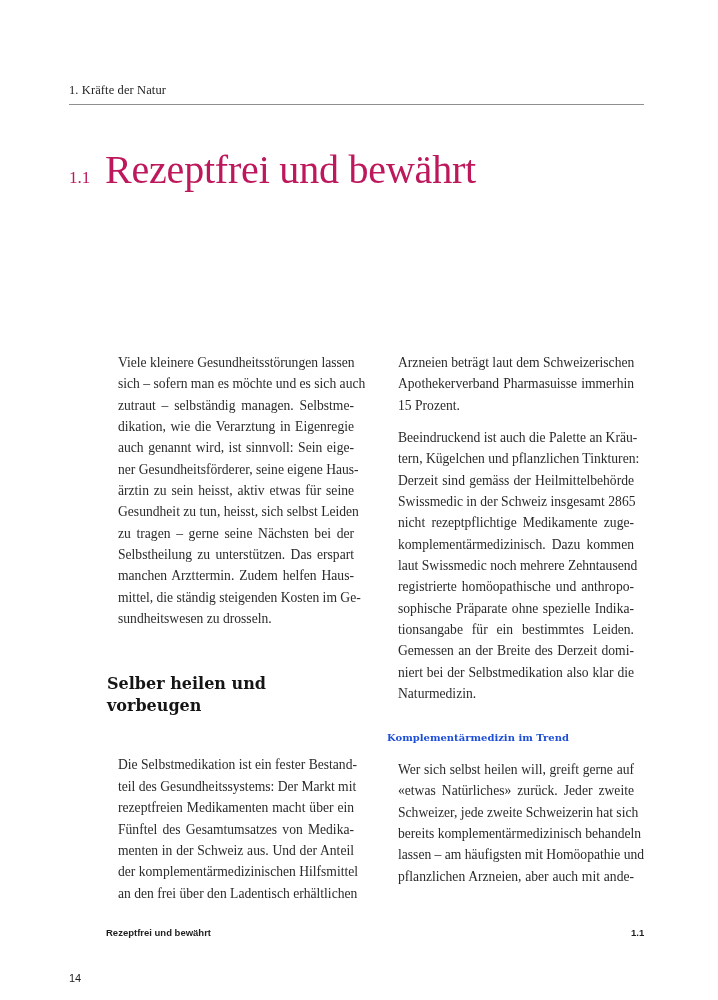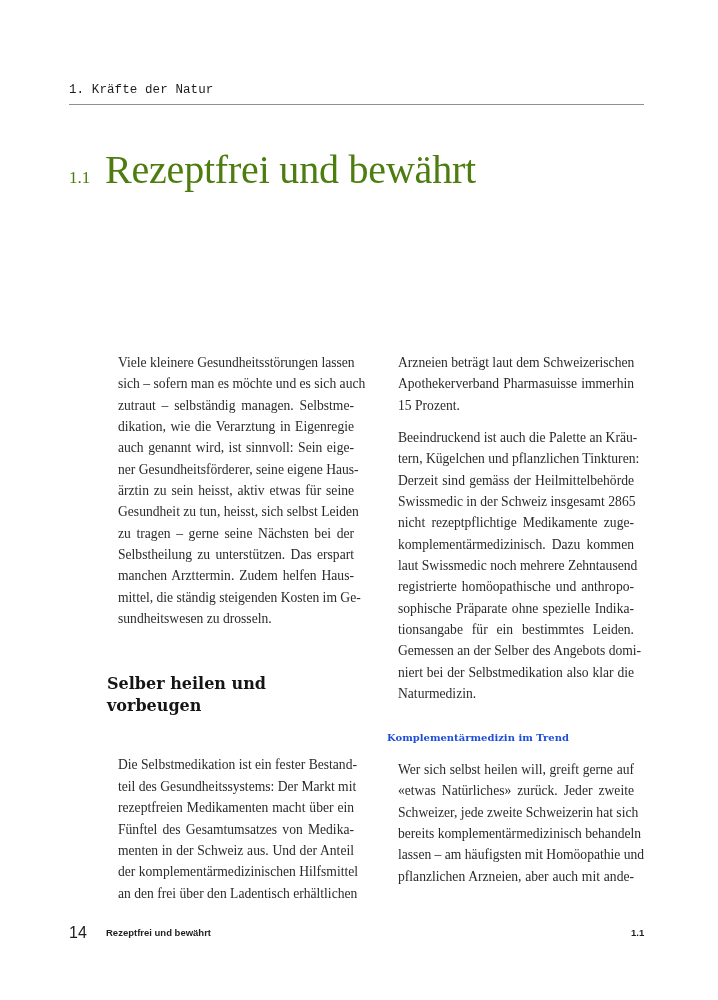--- a/index.html
+++ b/index.html
@@ -11,39 +11,39 @@
       width: 718px;
       height: 1000px;
       position: relative;
       overflow: hidden;
       color: #1a1a1a;
     }
     .running-head {
       position: absolute;
       left: 69px;
       top: 83px;
-      font-family: Liberation Mono, monospace;
+      font-family: Liberation Serif, serif;
       font-size: 12.5px;
       color: #1e1e1e;
       letter-spacing: 0.1px;
     }
     .head-rule {
       position: absolute;
       left: 69px;
       top: 104px;
       width: 575px;
       height: 0;
       border-top: 1.3px solid #8f8f8f;
     }
     .chapter-title {
       position: absolute;
       left: 69px;
       top: 146px;
       font-family: "Liberation Serif", serif;
-      color: #4d7c0f;
+      color: #be185d;
       white-space: nowrap;
     }
     .chapter-num {
       font-size: 17px;
       display: inline-block;
       width: 36px;
       vertical-align: baseline;
     }
     .chapter-name {
       font-size: 40px;
@@ -93,22 +93,22 @@
       white-space: nowrap;
     }
     .footer {
       position: absolute;
       top: 926px;
       font-family: "Liberation Sans", sans-serif;
       color: #1e1e1e;
     }
     .footer-page {
       left: 69px;
-      font-size: 16px;
-      top: 924px;
+      font-size: 11px;
+      top: 972px;
     }
     .footer-title {
       left: 106px;
       font-size: 9.5px;
       font-weight: bold;
       top: 927px;
     }
     .footer-section {
       left: 631px;
       font-size: 9.5px;
@@ -169,21 +169,21 @@
       <span class="line">Beeindruckend ist auch die Palette an Kräu-</span>
       <span class="line">tern, Kügelchen und pflanzlichen Tinkturen:</span>
       <span class="line">Derzeit sind gemäss der Heilmittelbehörde</span>
       <span class="line">Swissmedic in der Schweiz insgesamt 2865</span>
       <span class="line">nicht rezeptpflichtige Medikamente zuge-</span>
       <span class="line">komplementärmedizinisch. Dazu kommen</span>
       <span class="line">laut Swissmedic noch mehrere Zehntausend</span>
       <span class="line">registrierte homöopathische und anthropo-</span>
       <span class="line">sophische Präparate ohne spezielle Indika-</span>
       <span class="line">tionsangabe für ein bestimmtes Leiden.</span>
-      <span class="line">Gemessen an der Selber des Angebots domi-</span>
+      <span class="line">Gemessen an der Breite des Derzeit domi-</span>
       <span class="line">niert bei der Selbstmedikation also klar die</span>
       <span class="line last">Naturmedizin.</span>
     </p>
   <div style="height: 11px;"></div>
   <h3 class="sub-heading">Komplementärmedizin im Trend</h3>
   <p id="r-para3">
       <span class="line">Wer sich selbst heilen will, greift gerne auf</span>
       <span class="line">«etwas Natürliches» zurück. Jeder zweite</span>
       <span class="line">Schweizer, jede zweite Schweizerin hat sich</span>
       <span class="line">bereits komplementärmedizinisch behandeln</span>

